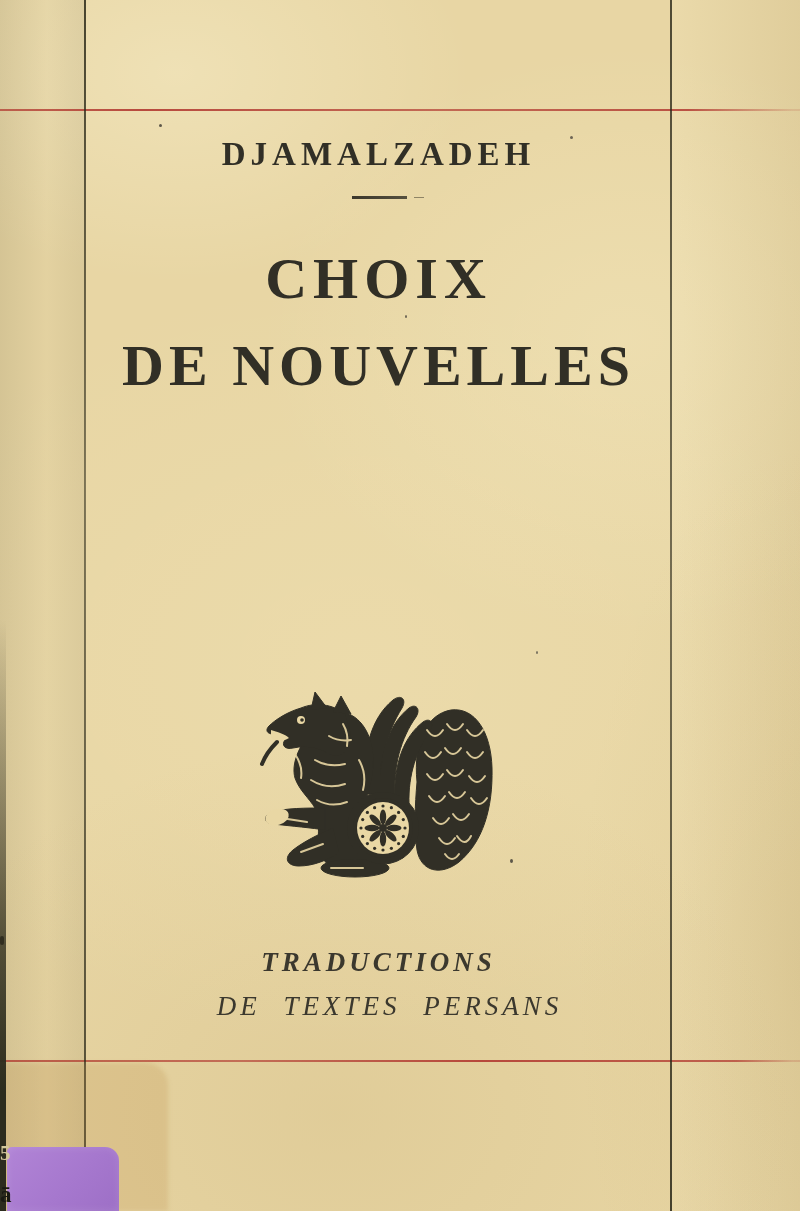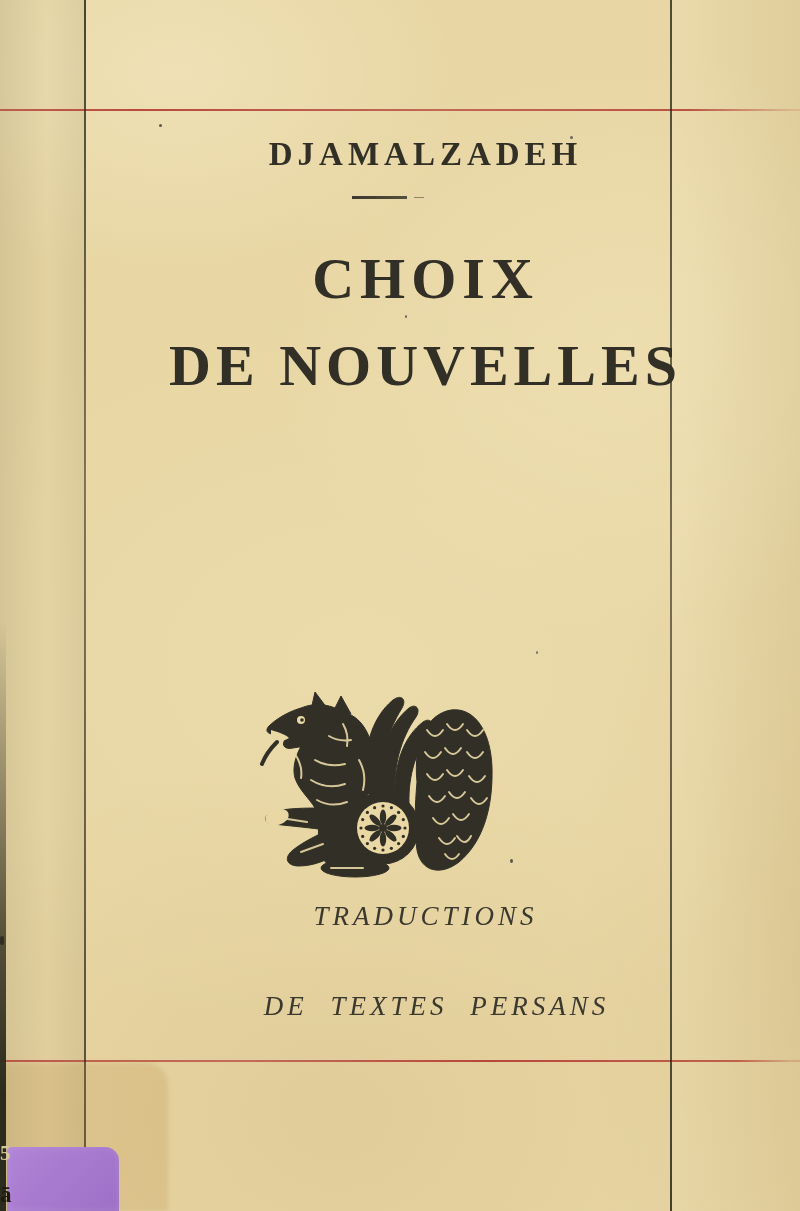--- a/index.html
+++ b/index.html
@@ -38,21 +38,21 @@
   .textcol{position:absolute;left:85px;width:587px;text-align:center;color:#312f26;}
   .author{top:136px;font-size:33px;font-weight:bold;letter-spacing:5px;}
   .divider{
     position:absolute;left:352px;top:196px;width:55px;height:3px;
     background:linear-gradient(to right,#3c382c,#55503e);
   }
   .divider::after{content:"";position:absolute;left:62px;top:1px;width:10px;height:1px;background:rgba(70,64,48,.55);}
   .title1{top:250px;font-size:58px;font-weight:bold;letter-spacing:6px;line-height:1;}
   .title2{top:337px;font-size:58px;font-weight:bold;letter-spacing:5px;line-height:1;}
   .series{font-style:italic;font-size:27px;letter-spacing:4px;color:#3b382e;line-height:1;}
-  .series1{top:903px;}
+  .series1{top:949px;font-weight:bold;}
   .series2{top:993px;word-spacing:12px;padding-left:11px;}
   
   .ornament{position:absolute;left:255px;top:690px;width:240px;height:188px;}
   
   .stain{
     position:absolute;left:0;top:1063px;width:168px;height:148px;
     background:rgba(188,143,72,.22);border-top-right-radius:22px;filter:blur(2px);
   }
   .edge-strip{
     position:absolute;left:0;top:620px;width:6px;height:591px;
@@ -68,21 +68,21 @@
   .spine-frag{position:absolute;left:0;width:12px;overflow:hidden;font-weight:bold;line-height:1;}
   .spine-frag.upper{top:1143px;font-size:21px;color:#d3c89b;}
   .spine-frag.lower{top:1183px;font-size:23px;color:#191912;z-index:5;}
   
   .speck{position:absolute;border-radius:50%;background:#5d5748;}
   .speck.s1{left:159px;top:124px;width:3px;height:3px;}
   .speck.s2{left:570px;top:136px;width:3px;height:3px;background:#6d6554;}
   .speck.s3{left:405px;top:315px;width:2px;height:3px;background:#6d6554;}
   .speck.s4{left:510px;top:859px;width:3px;height:4px;}
   .speck.s5{left:536px;top:651px;width:2px;height:3px;background:#7a7260;}
-  .abs{position:absolute;margin-left:47px;}
+  .abs{position:absolute;}
 </style>
 </head>
 <body>
 
 <div class="cover">
 
   <div class="spine-strip"></div>
   <div class="right-strip"></div>
 
   <div class="rule-red top"></div>

